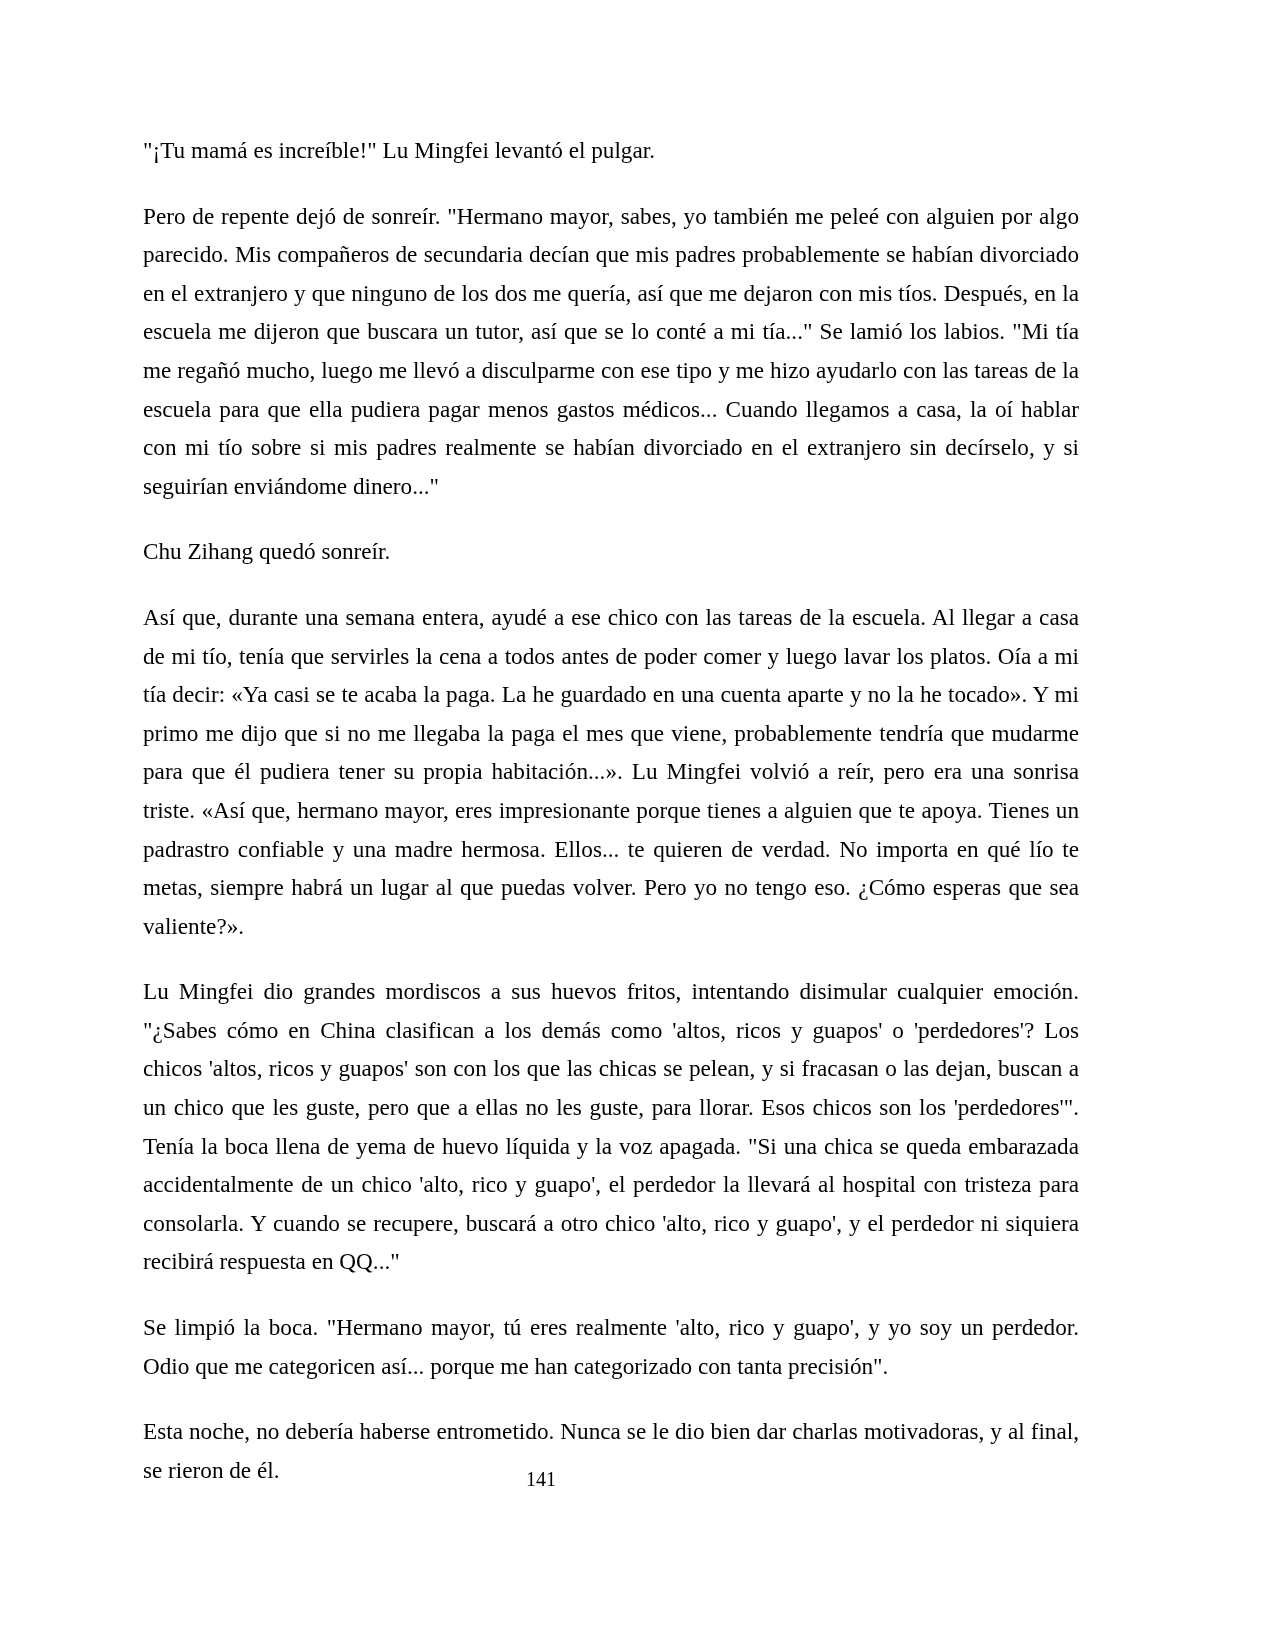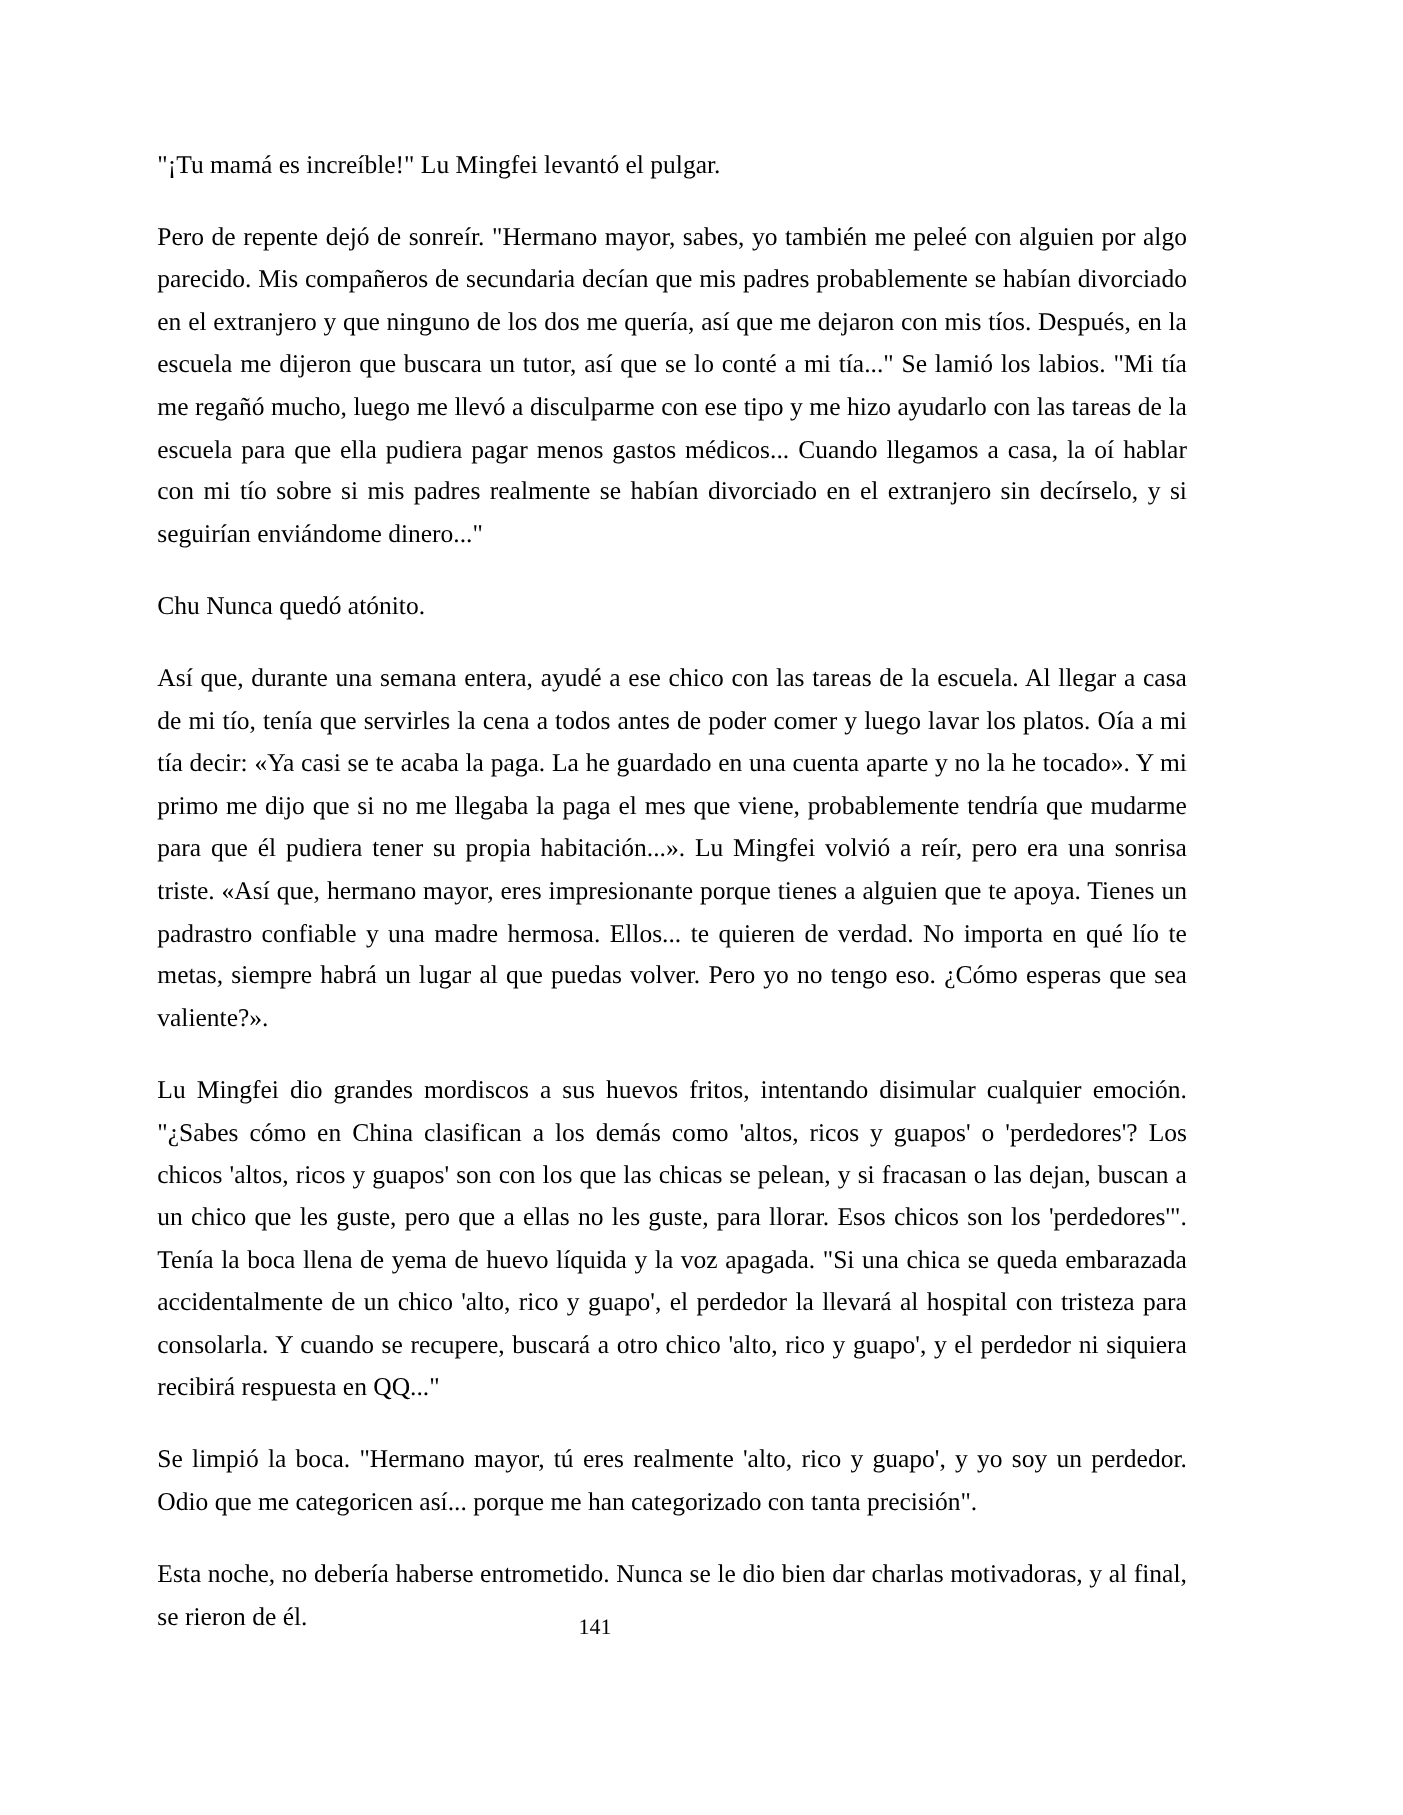--- a/index.html
+++ b/index.html
@@ -56,21 +56,21 @@
   }
 </style>
 </head>
 <body>
 
 <div class="page">
 
   <div class="text-column">
     <p class="para">"¡Tu mamá es increíble!" Lu Mingfei levantó el pulgar.</p>
     <p class="para">Pero de repente dejó de sonreír. "Hermano mayor, sabes, yo también me peleé con alguien por algo parecido. Mis compañeros de secundaria decían que mis padres probablemente se habían divorciado en el extranjero y que ninguno de los dos me quería, así que me dejaron con mis tíos. Después, en la escuela me dijeron que buscara un tutor, así que se lo conté a mi tía..." Se lamió los labios. "Mi tía me regañó mucho, luego me llevó a disculparme con ese tipo y me hizo ayudarlo con las tareas de la escuela para que ella pudiera pagar menos gastos médicos... Cuando llegamos a casa, la oí hablar con mi tío sobre si mis padres realmente se habían divorciado en el extranjero sin decírselo, y si seguirían enviándome dinero..."</p>
-    <p class="para">Chu Nunca quedó atónito.</p>
+    <p class="para">Chu Zihang quedó sonreír.</p>
     <p class="para">Así que, durante una semana entera, ayudé a ese chico con las tareas de la escuela. Al llegar a casa de mi tío, tenía que servirles la cena a todos antes de poder comer y luego lavar los platos. Oía a mi tía decir: «Ya casi se te acaba la paga. La he guardado en una cuenta aparte y no la he tocado». Y mi primo me dijo que si no me llegaba la paga el mes que viene, probablemente tendría que mudarme para que él pudiera tener su propia habitación...». Lu Mingfei volvió a reír, pero era una sonrisa triste. «Así que, hermano mayor, eres impresionante porque tienes a alguien que te apoya. Tienes un padrastro confiable y una madre hermosa. Ellos... te quieren de verdad. No importa en qué lío te metas, siempre habrá un lugar al que puedas volver. Pero yo no tengo eso. ¿Cómo esperas que sea valiente?».</p>
     <p class="para">Lu Mingfei dio grandes mordiscos a sus huevos fritos, intentando disimular cualquier emoción. "¿Sabes cómo en China clasifican a los demás como 'altos, ricos y guapos' o 'perdedores'? Los chicos 'altos, ricos y guapos' son con los que las chicas se pelean, y si fracasan o las dejan, buscan a un chico que les guste, pero que a ellas no les guste, para llorar. Esos chicos son los 'perdedores'". Tenía la boca llena de yema de huevo líquida y la voz apagada. "Si una chica se queda embarazada accidentalmente de un chico 'alto, rico y guapo', el perdedor la llevará al hospital con tristeza para consolarla. Y cuando se recupere, buscará a otro chico 'alto, rico y guapo', y el perdedor ni siquiera recibirá respuesta en QQ..."</p>
     <p class="para">Se limpió la boca. "Hermano mayor, tú eres realmente 'alto, rico y guapo', y yo soy un perdedor. Odio que me categoricen así... porque me han categorizado con tanta precisión".</p>
     <p class="para">Esta noche, no debería haberse entrometido. Nunca se le dio bien dar charlas motivadoras, y al final, se rieron de él.</p>
   </div>
 
   <div class="page-number">141</div>
 
 </div>
 

